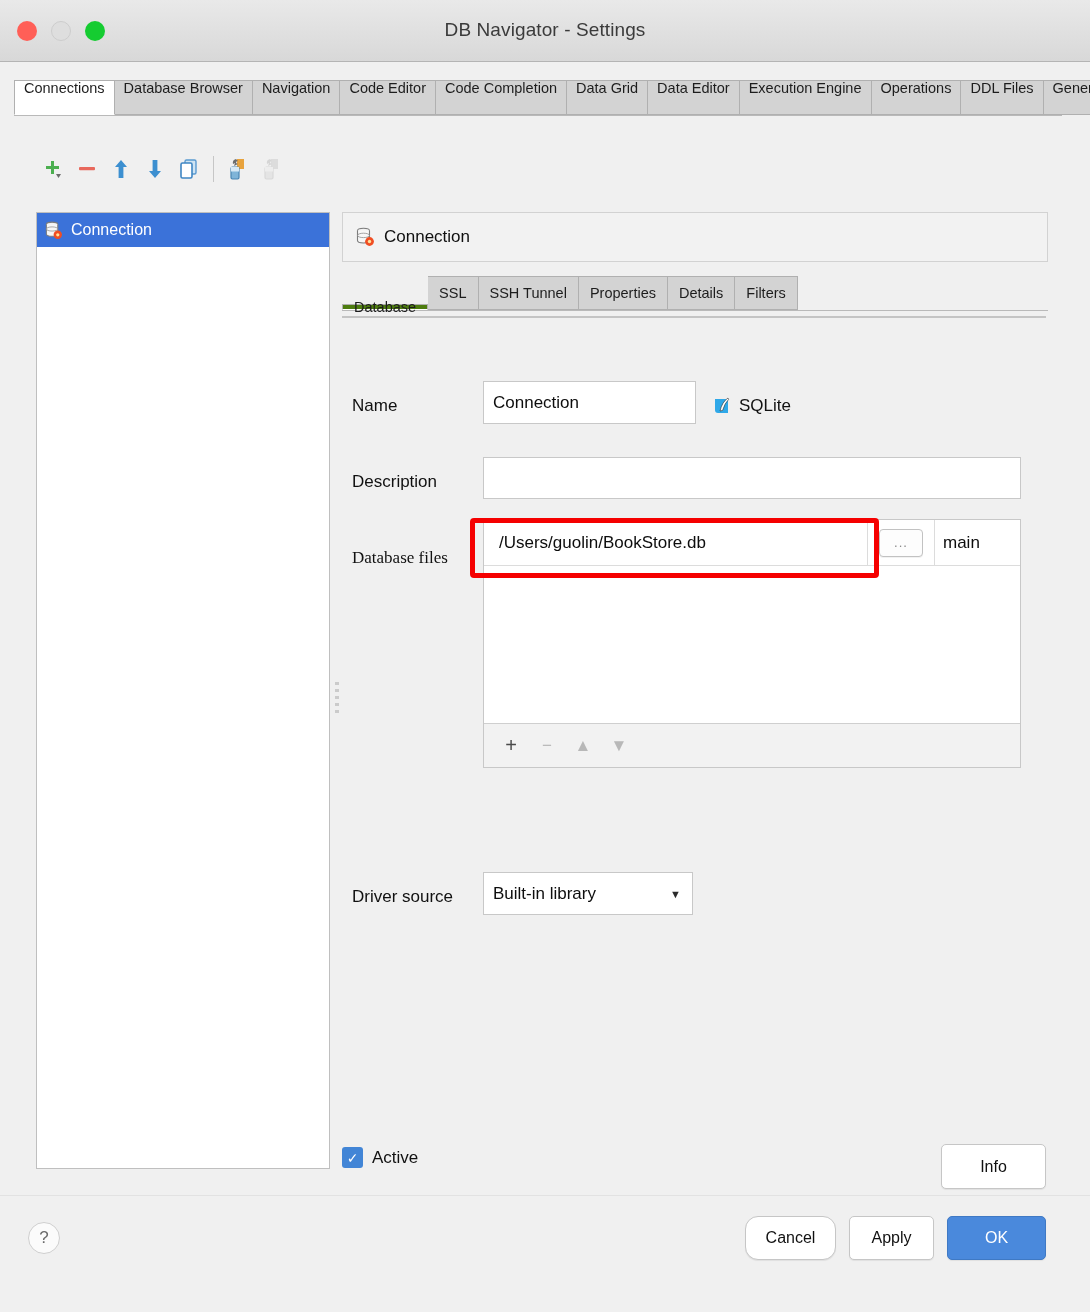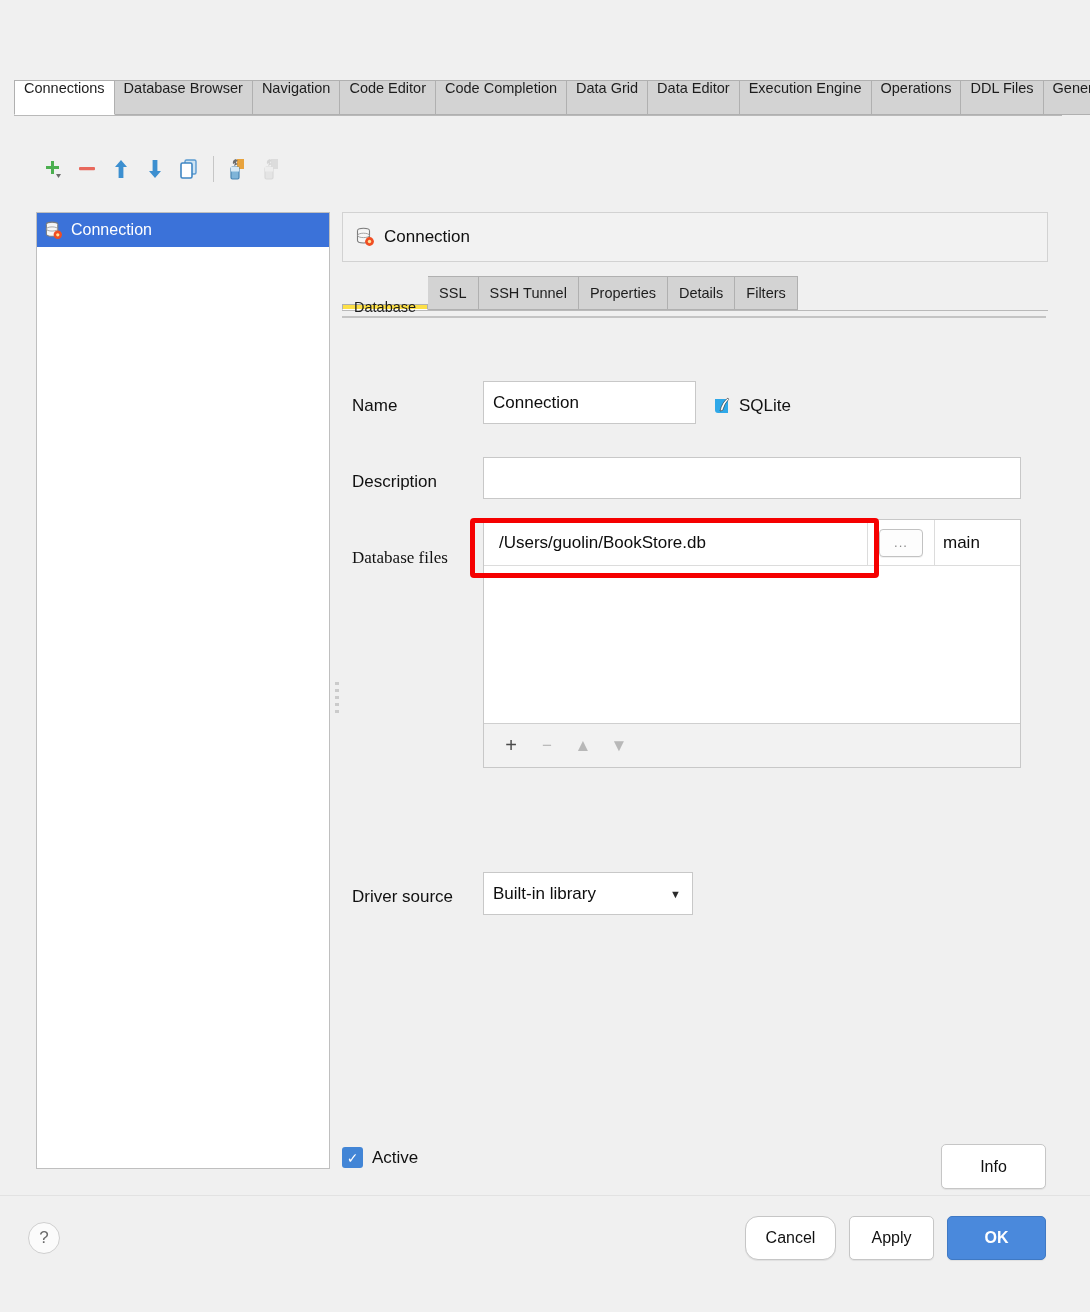--- a/index.html
+++ b/index.html
@@ -207,21 +207,21 @@
     display: flex;
     align-items: center;
     justify-content: center;
     padding: 0 11px;
     font-size: 14.5px;
     color: #1d1d1d;
     white-space: nowrap;
   }
   .subtab:first-child { border-left: 1px solid #b0b0b0; }
   .subtab.active {
-    background: #fde047;
+    background: #4d7c0f;
     border-bottom: 1px solid #ffffff;
     position: relative;
     z-index: 3;
     margin-top: 28px;
   }
   .subtabs-rule {
     position: absolute;
     left: 0;
     top: 104px;
     width: 704px;
@@ -441,20 +441,28 @@
   }
 
   
   svg { display: block; }
 </style>
 </head>
 <body>
 
 <div class="window">
 
+  <div class="titlebar">
+    <div class="traffic">
+      <div class="dot red"></div>
+      <div class="dot yellow"></div>
+      <div class="dot green"></div>
+    </div>
+    <div class="title">DB Navigator - Settings</div>
+  </div>
 
   <div class="tabstrip">
     <div class="tab active">
         <span>Connections</span>
       </div>
     <div class="tab">
         <span>Database Browser</span>
       </div>
     <div class="tab">
         <span>Navigation</span>
@@ -657,15 +665,15 @@
   </div>
 
   <div class="btn" style="left:941px; top:1144px; width:105px; height:45px;">Info</div>
 
   <div class="footer-sep"></div>
 
   <div class="helpbtn">?</div>
 
   <div class="btn" style="left:745px; top:1216px; width:91px; height:44px;border-radius:13px;">Cancel</div>
   <div class="btn" style="left:849px; top:1216px; width:85px; height:44px;">Apply</div>
-  <div class="btn primary" style="left:947px; top:1216px; width:99px; height:44px;font-weight:bold;">OK</div>
+  <div class="btn primary" style="left:947px; top:1216px; width:99px; height:44px;">OK</div>
 
 </div>
 
 </body></html>

